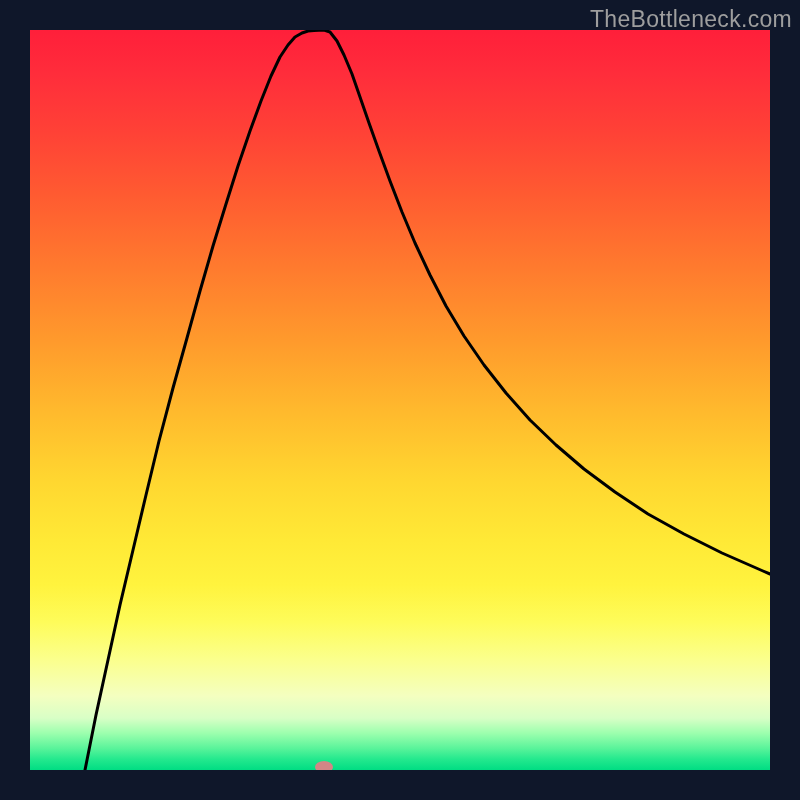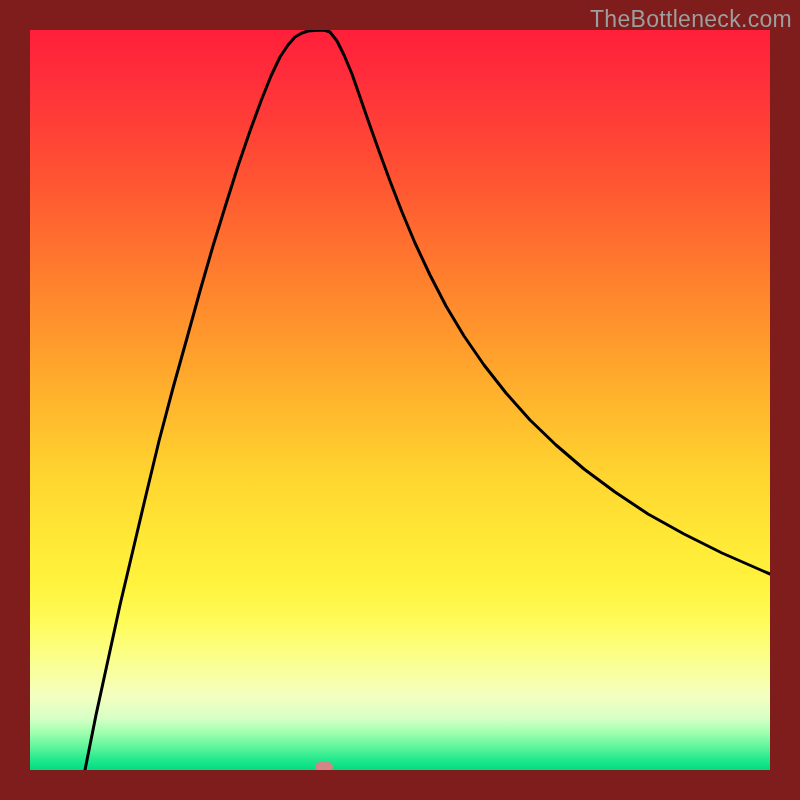--- a/index.html
+++ b/index.html
@@ -8,21 +8,21 @@
     width: 800px;
     height: 800px;
     overflow: hidden;
     background: #000;
     font-family: Arial, Helvetica, sans-serif;
   }
   .frame {
     position: relative;
     width: 800px;
     height: 800px;
-    background: #7f1d1d;
+    background: #0f172a;
   }
   .plot-area {
     position: absolute;
     left: 30px;
     top: 30px;
     width: 740px;
     height: 740px;
     overflow: hidden;
   }
   .gradient {

